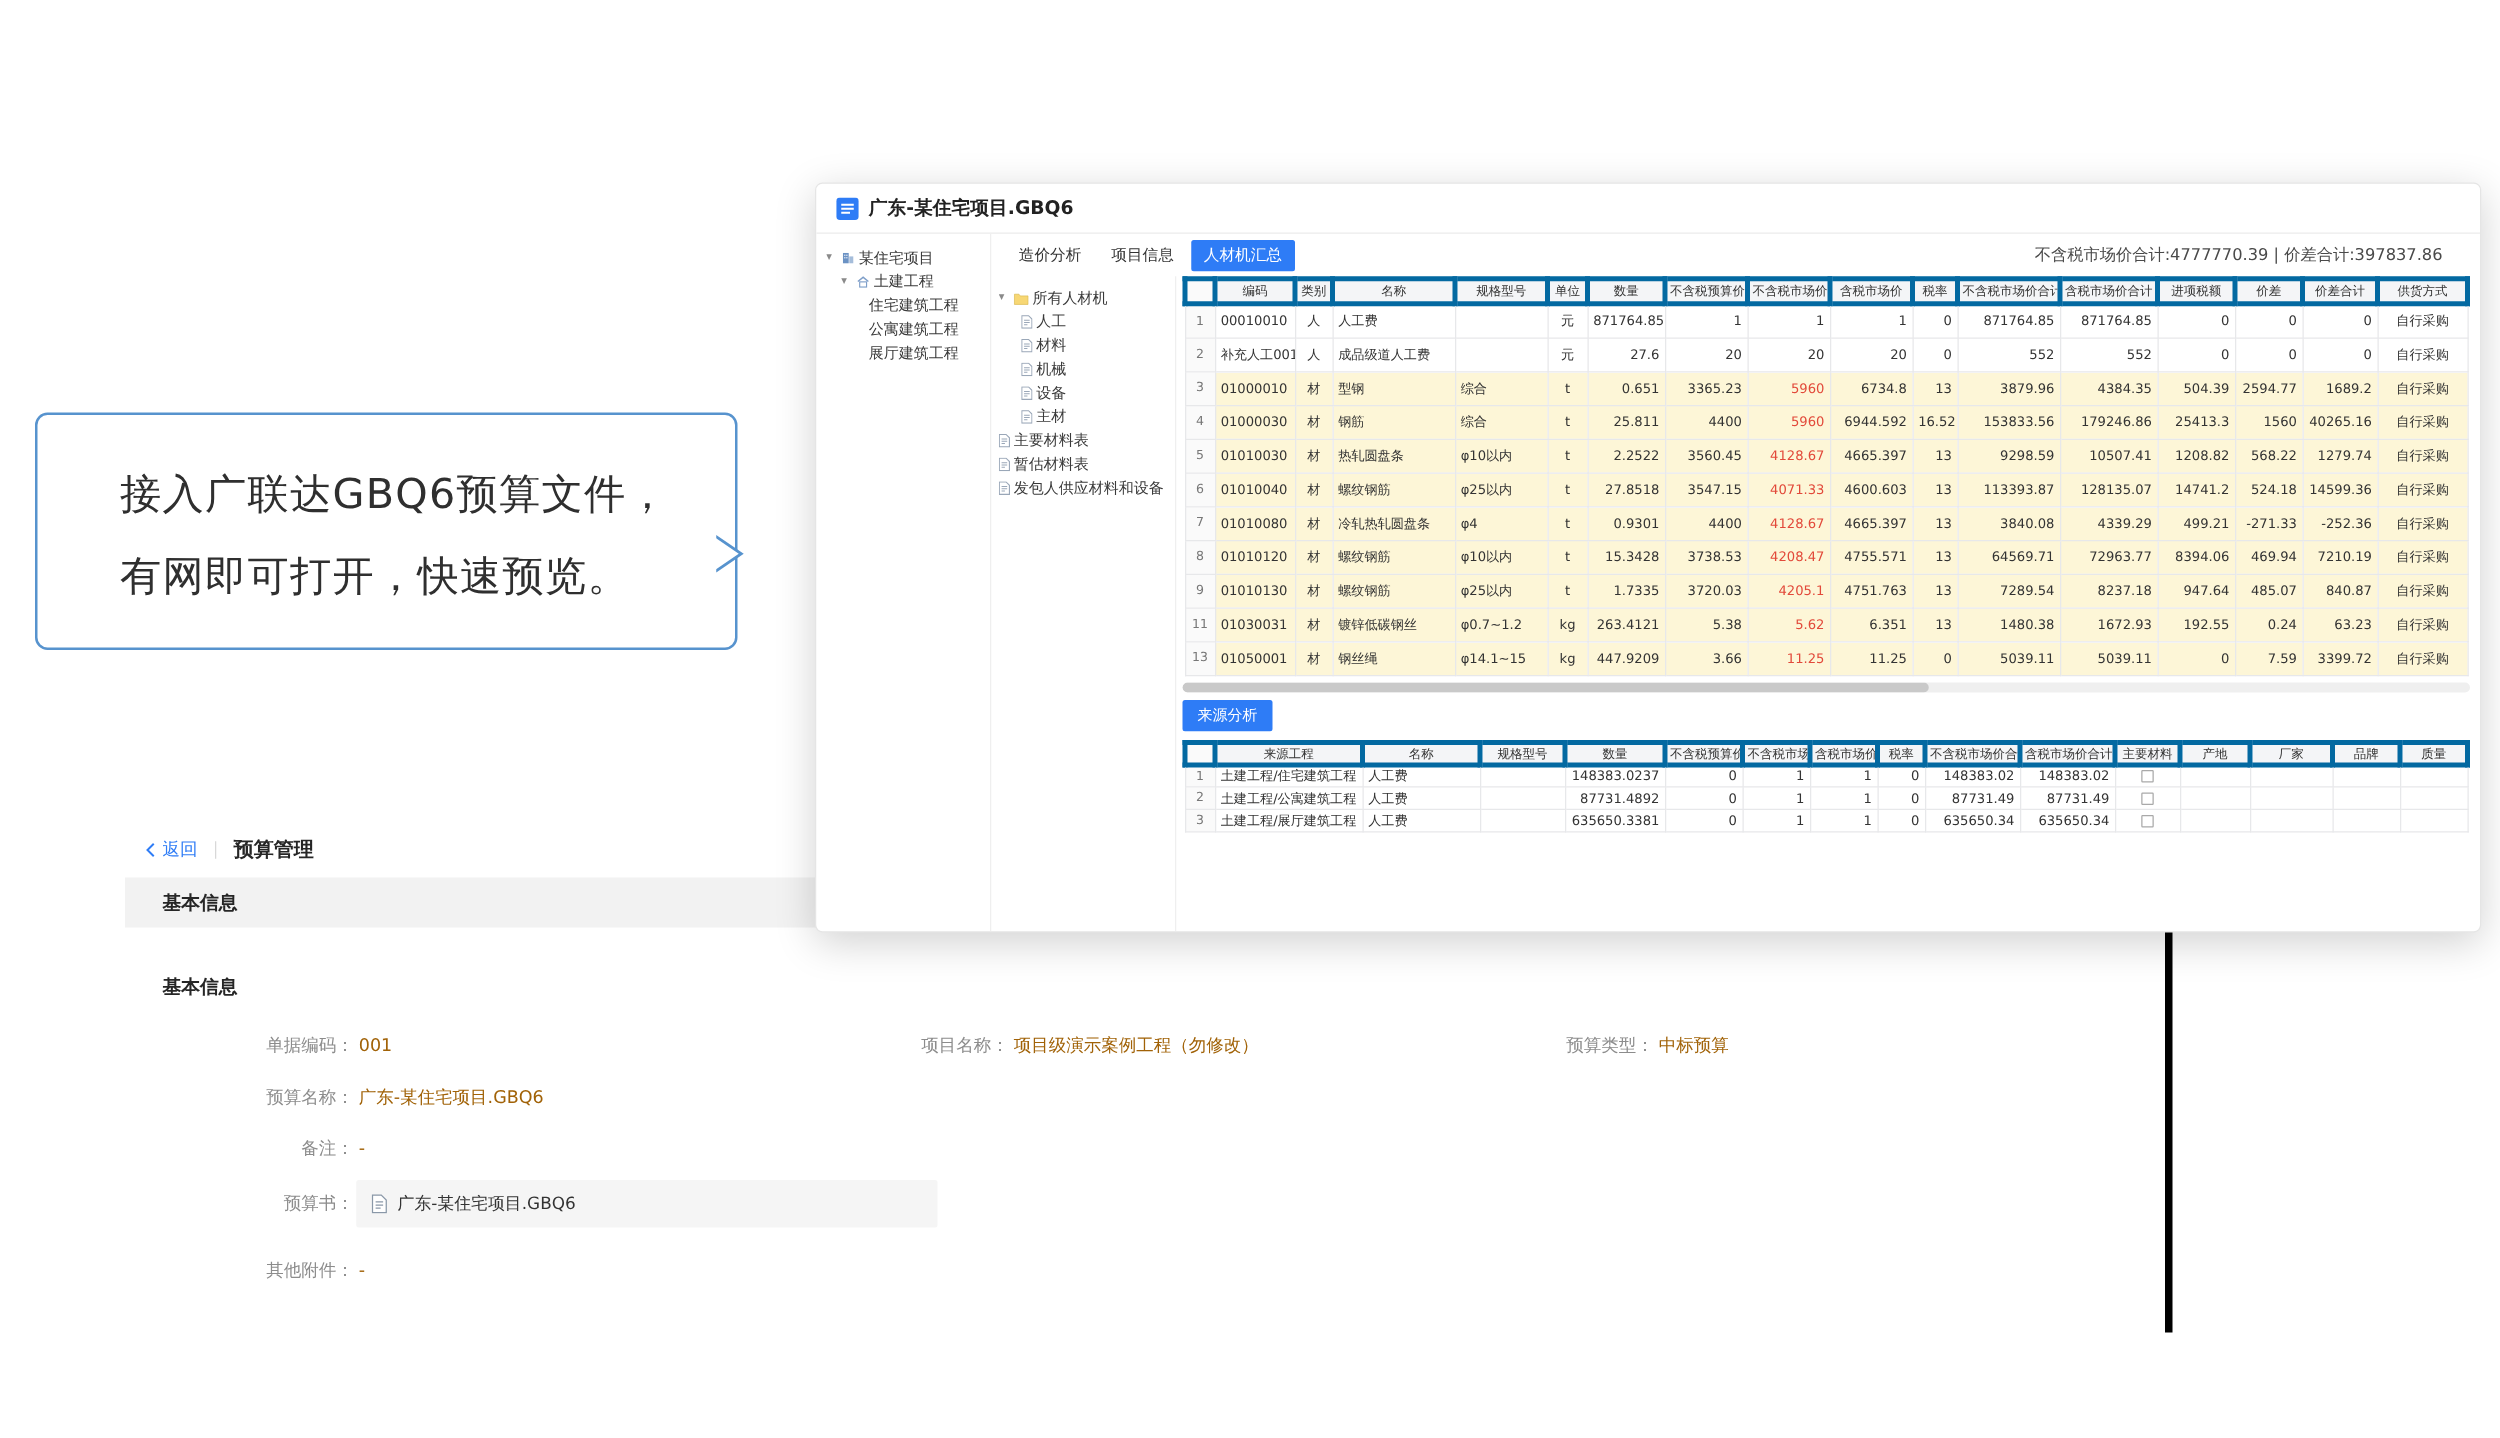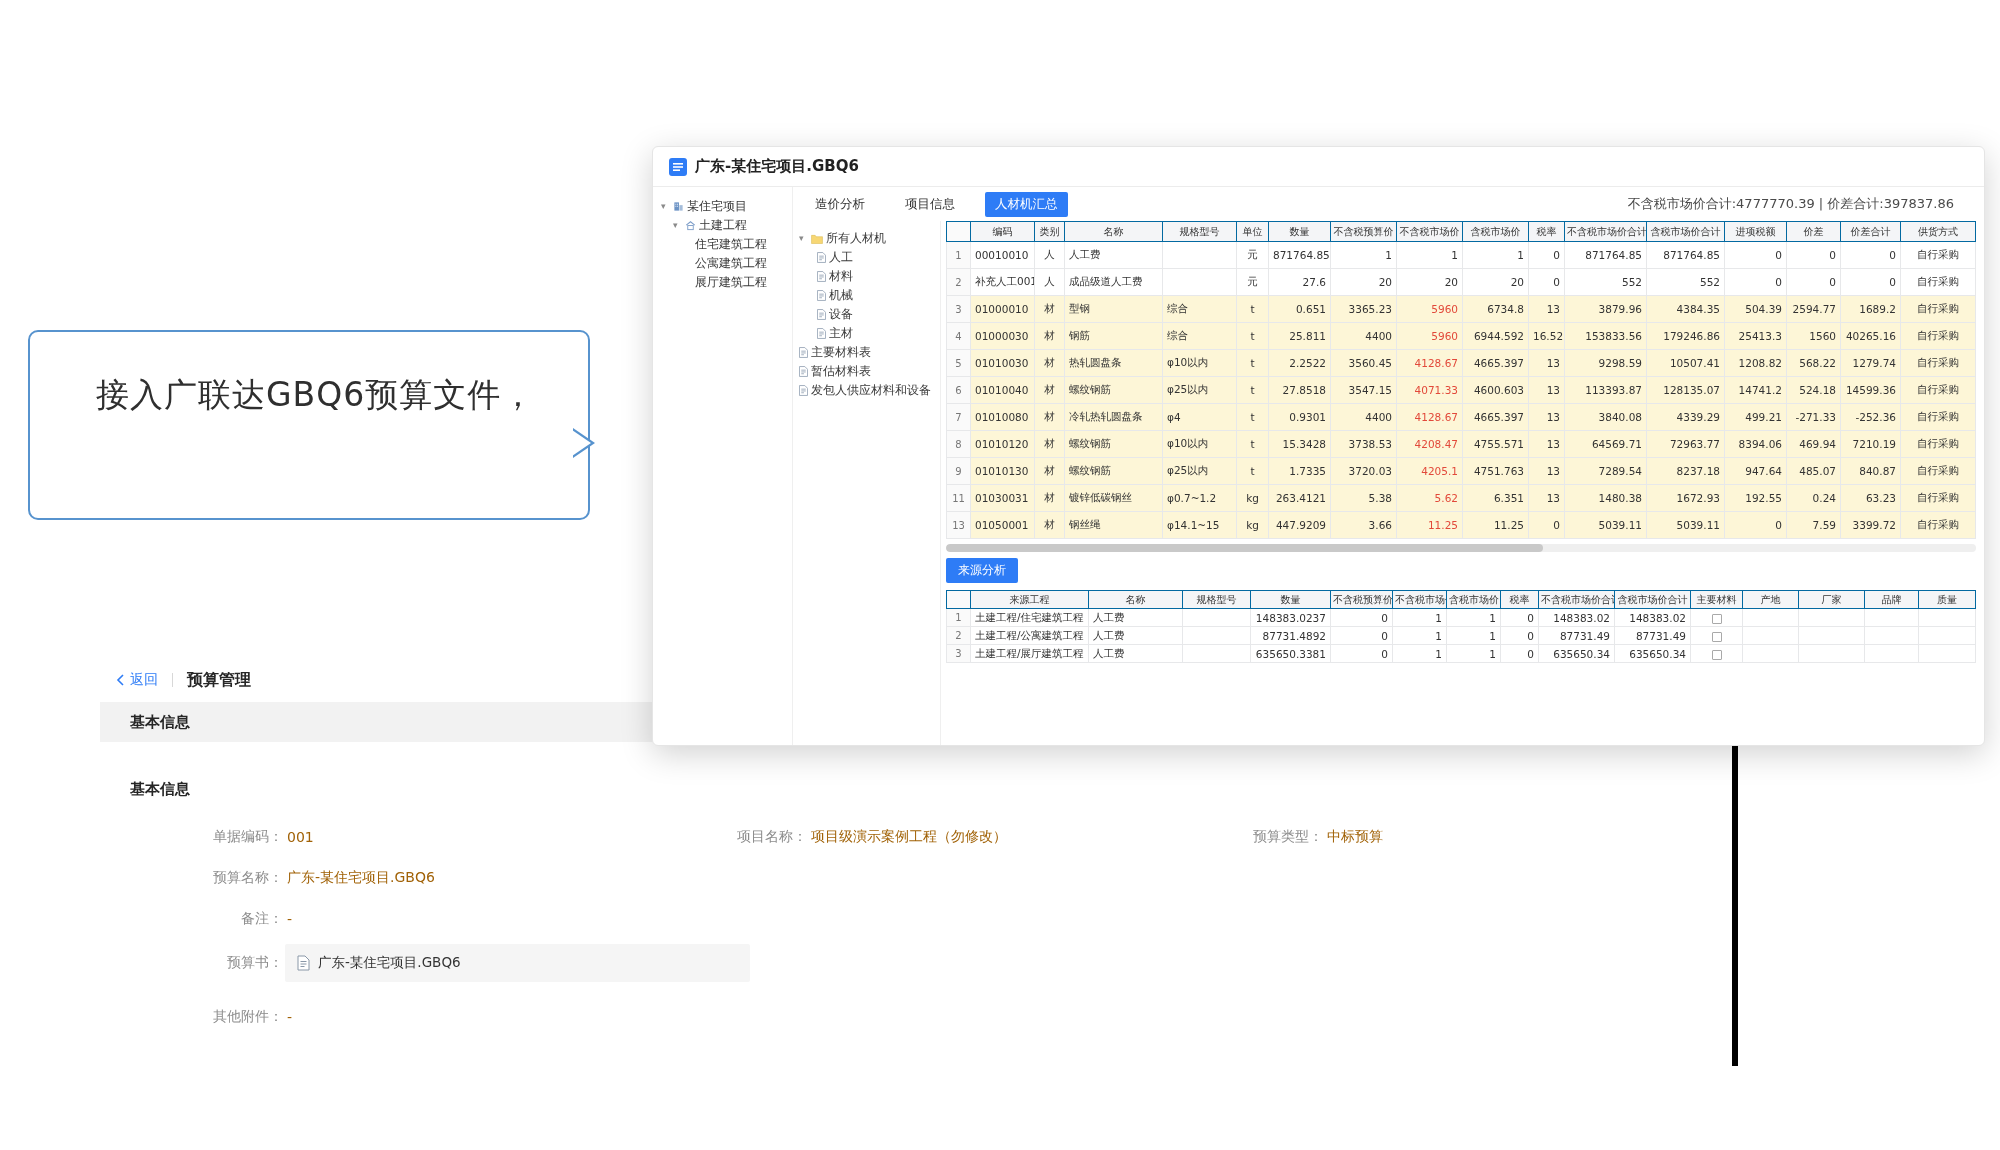--- a/index.html
+++ b/index.html
@@ -40,29 +40,29 @@
   .t1{width:140px;border-right:1px solid #efefef;padding:10px 4px 0 8px;}
   .t2{width:148px;border-right:1px solid #efefef;padding:8px 2px 0 6px;}
   .titem{display:flex;align-items:center;height:19px;gap:3px;white-space:nowrap;overflow:hidden;cursor:pointer;}
   .titem .caret{font-size:9px;color:#8a8a8a;width:9px;line-height:9px;}
   .titem .ticon{display:flex;align-items:center;}
   .t1 .lv1{padding-left:12px;}
   .t1 .lv2{padding-left:34px;}
   .t2 .lv1{padding-left:18px;}
   .m-right{flex:1;display:flex;flex-direction:column;min-width:0;}
   .tabsrow{height:34px;display:flex;align-items:center;padding:0 30px 0 12px;}
-  .tabs{display:flex;align-items:center;gap:20px;}
+  .tabs{display:flex;align-items:center;gap:4px;}
   .tab{font-size:12.5px;color:#333;padding:4px 10px;border-radius:2px;cursor:pointer;white-space:nowrap;}
   .tab.active{background:#2e7cf6;color:#fff;}
   .summary{margin-left:auto;font-size:13px;color:#4a4a4a;white-space:nowrap;}
   .m-content{flex:1;display:flex;min-height:0;}
   .grid-area{flex:1;min-width:0;padding:0 8px 0 5px;display:flex;flex-direction:column;}
 
   table{border-collapse:collapse;table-layout:fixed;width:100%;}
-  th{background:#f4f5f7;border:1px solid #0369a1;font-weight:normal;font-size:10px;color:#333;
+  th{background:#f4f5f7;border:4px solid #0369a1;font-weight:normal;font-size:10px;color:#333;
      padding:0 2px;overflow:hidden;white-space:nowrap;text-align:center;}
   td{border:1px solid #e7e8ea;font-size:10.5px;color:#333;padding:0 4px;overflow:hidden;white-space:nowrap;}
   .main-tbl th{height:20px;}
   .main-tbl td{height:27px;}
   .src-tbl th{height:18px;}
   .src-tbl td{height:18px;}
   .main-tbl tr.hl td{background:#fdf6d7;}
   .main-tbl td.red{color:#e2493a;}
   td.rn,th.rn{background:#fafafa;color:#777;text-align:center;font-size:10px;}
   .main-tbl tr.hl td.rn{background:#fafafa;}
@@ -129,20 +129,21 @@
       <span>广东-某住宅项目.GBQ6</span>
     </div>
     <div class="fi" style="left:68px;top:350px">
       <span class="lb">其他附件：</span>
       <span class="vl">-</span>
     </div>
   </div>
 
   <div class="callout">
     <div class="cline">接入广联达GBQ6预算文件，</div>
+    <div class="cline">有网即可打开，快速预览。</div>
   </div>
 
   <div class="modal">
     <div class="m-title">
       <svg width="18" height="18" viewBox="0 0 18 18">
           <rect width="18" height="18" rx="3" fill="#2e7cf6"></rect>
           <rect x="4" y="5" width="10" height="1.6" fill="#fff"></rect>
           <rect x="4" y="8.2" width="10" height="1.6" fill="#fff"></rect>
           <rect x="4" y="11.4" width="7" height="1.6" fill="#fff"></rect>
         </svg>

